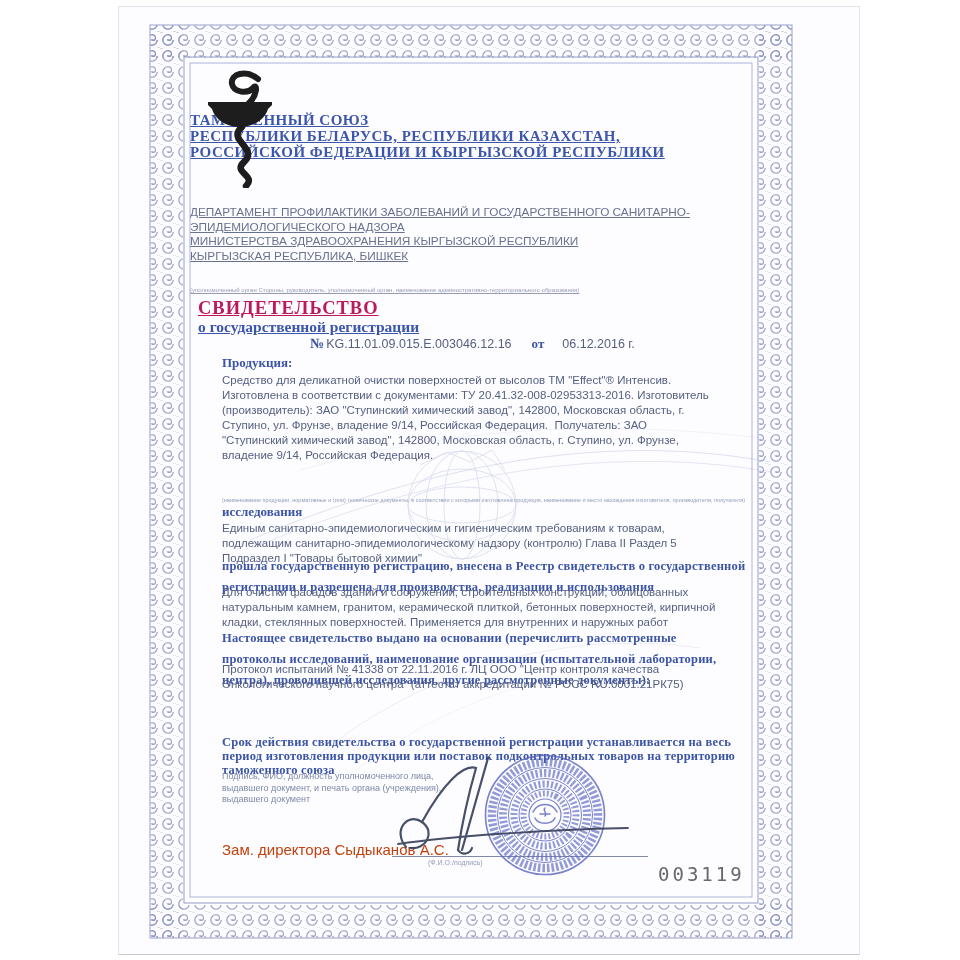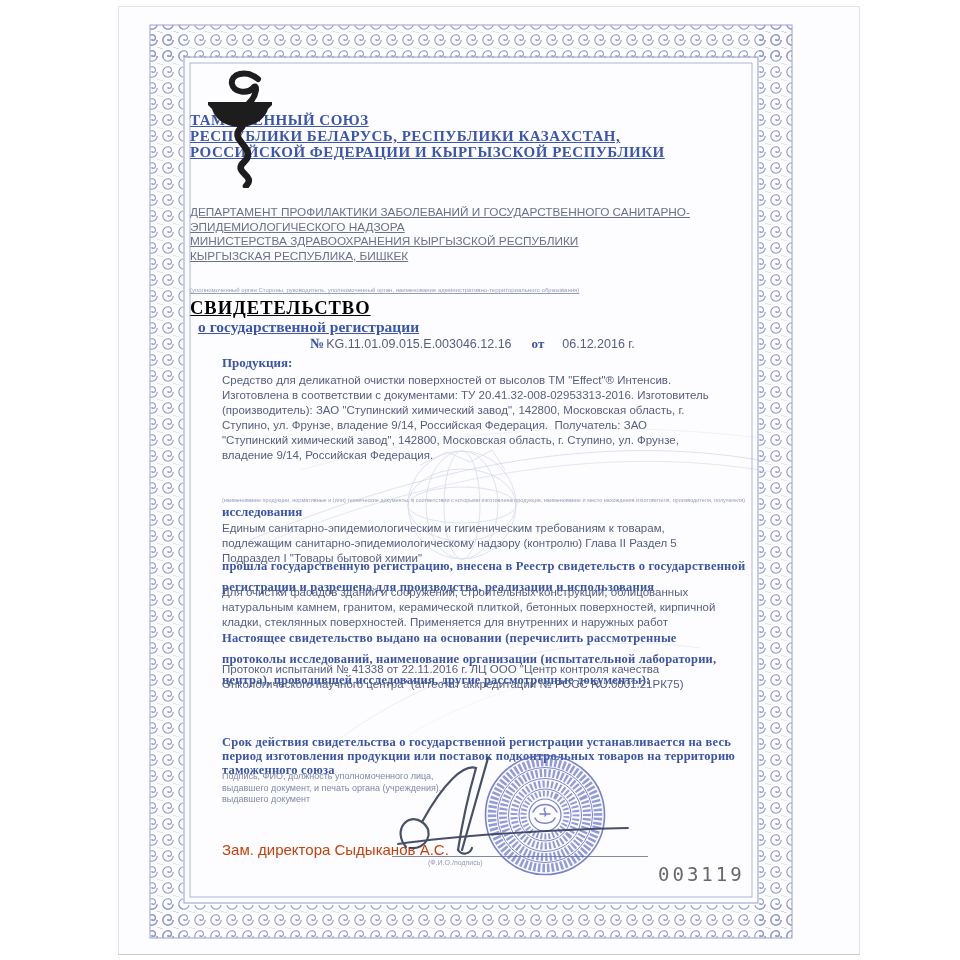--- a/index.html
+++ b/index.html
@@ -10,21 +10,21 @@
   .abs{position:absolute;}
   .pre{white-space:pre;}
   .preline{white-space:pre-line;}
   .center{text-decoration:underline;}
   
   .serifbold{font-family:"Liberation Serif",serif;font-weight:700;color:#3b54a6;}
   .body-sans{font-family:"Liberation Sans",sans-serif;color:#545f80;}
   .dept{font-family:"Liberation Sans",sans-serif;color:#68718e;}
   .tiny{font-family:"Liberation Sans",sans-serif;color:#959bb9;}
   .union{font-size:15px;line-height:16px;letter-spacing:.5px;color:#3c56ae;}
-  .doc-title{font-size:18.5px;letter-spacing:1px;color:#000000;}
+  .doc-title{font-size:18.5px;letter-spacing:1px;color:#be185d;margin-left:8px;}
   .doc-sub{font-size:15.5px;color:#3b55ac;}
   .lead{font-size:13px;}
   .boldpar{font-size:12.5px;line-height:21px;letter-spacing:.2px;}
   .par{font-size:11.5px;line-height:15px;}
   .signline{border-bottom:1px solid #8089a8;}
   .serial{font-family:"DejaVu Sans Mono",monospace;font-size:19px;letter-spacing:3px;color:#68686c;}
   .logo-oval{position:absolute;left:414px;top:11px;width:127px;height:92px;border-radius:50%;
              background:#ffffff;border:1px solid #d8dbe8;z-index:6;}
   .logo-text{position:absolute;left:0;right:0;bottom:14px;text-align:center;
              font-size:11px;font-weight:700;letter-spacing:1.5px;color:#2b50aa;}

